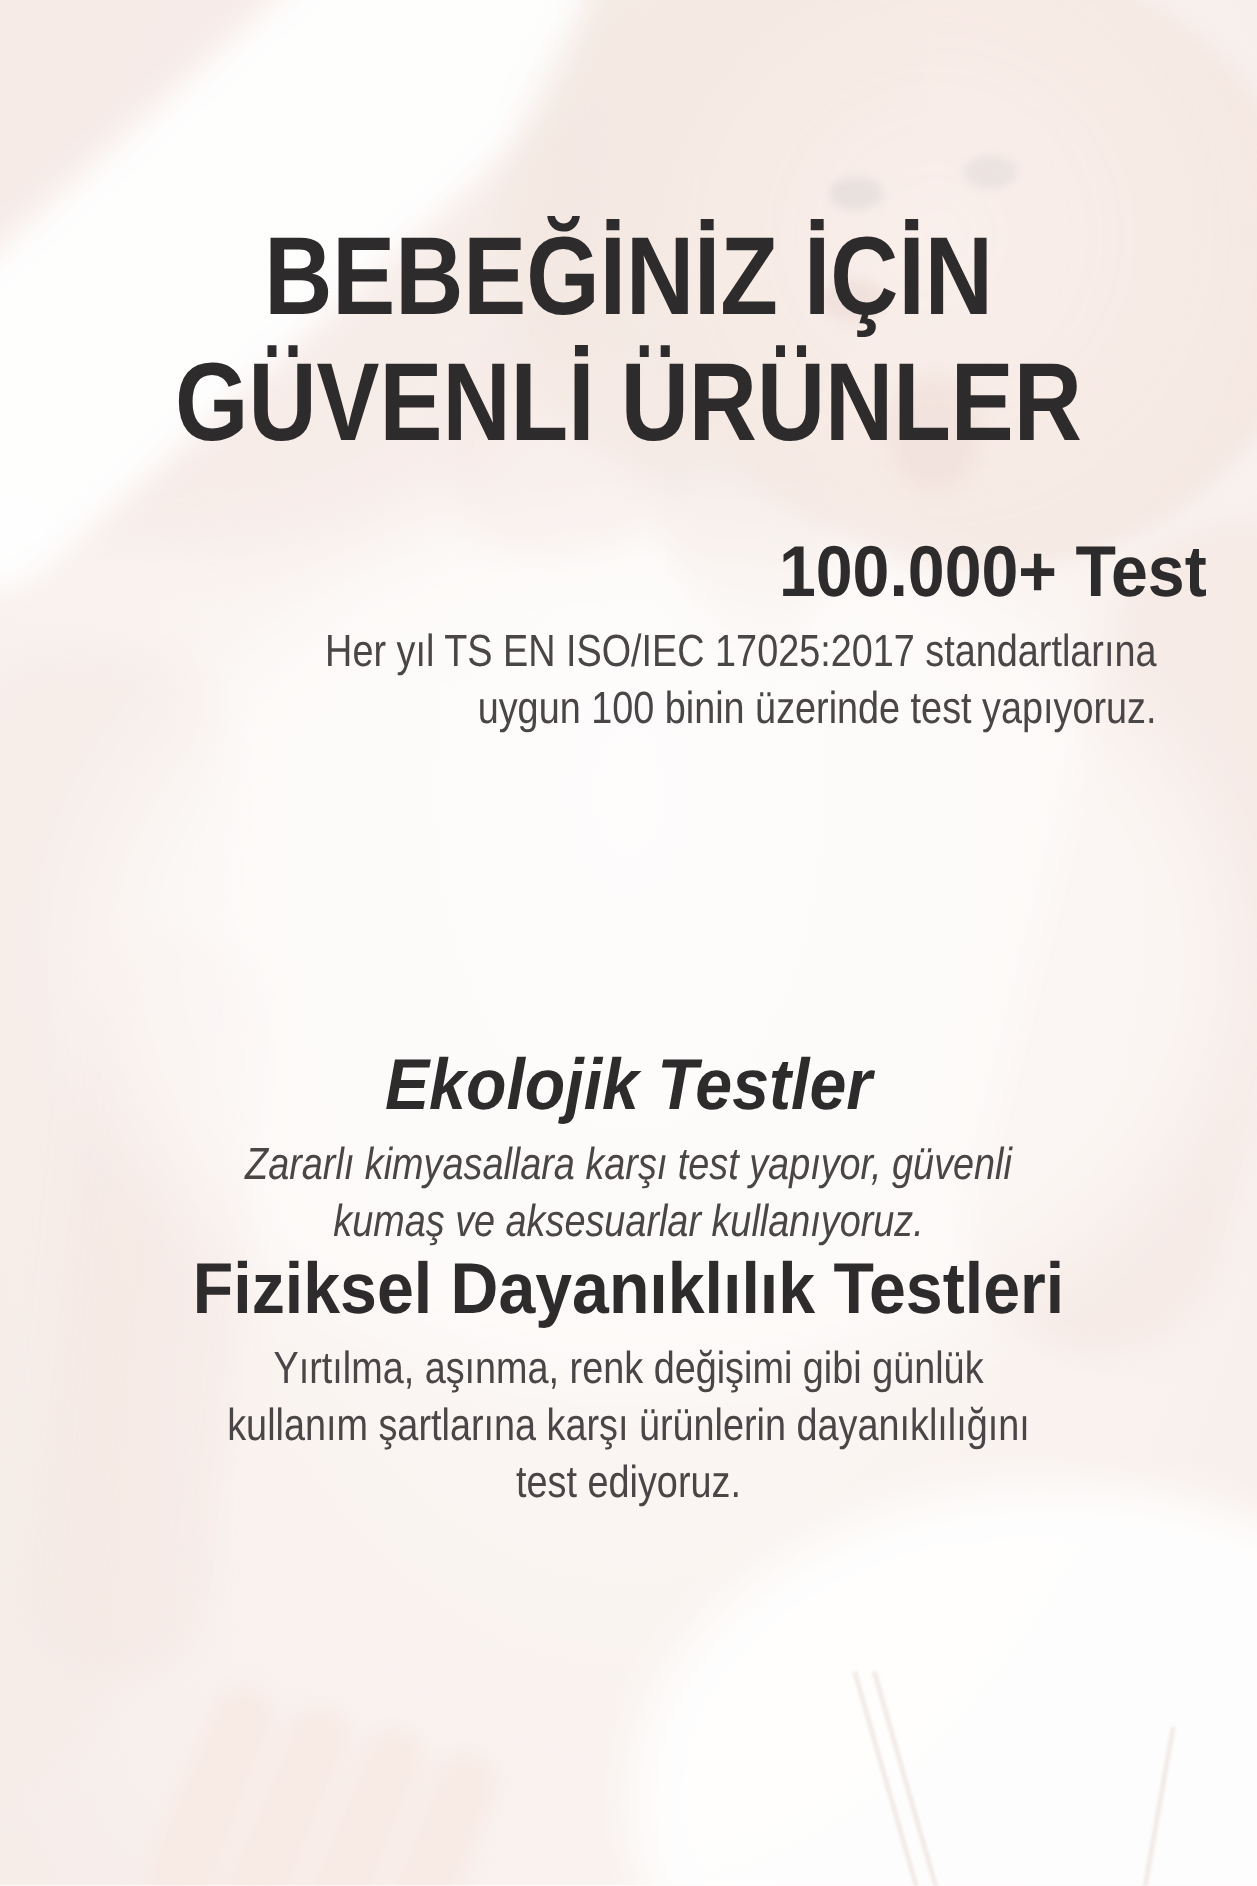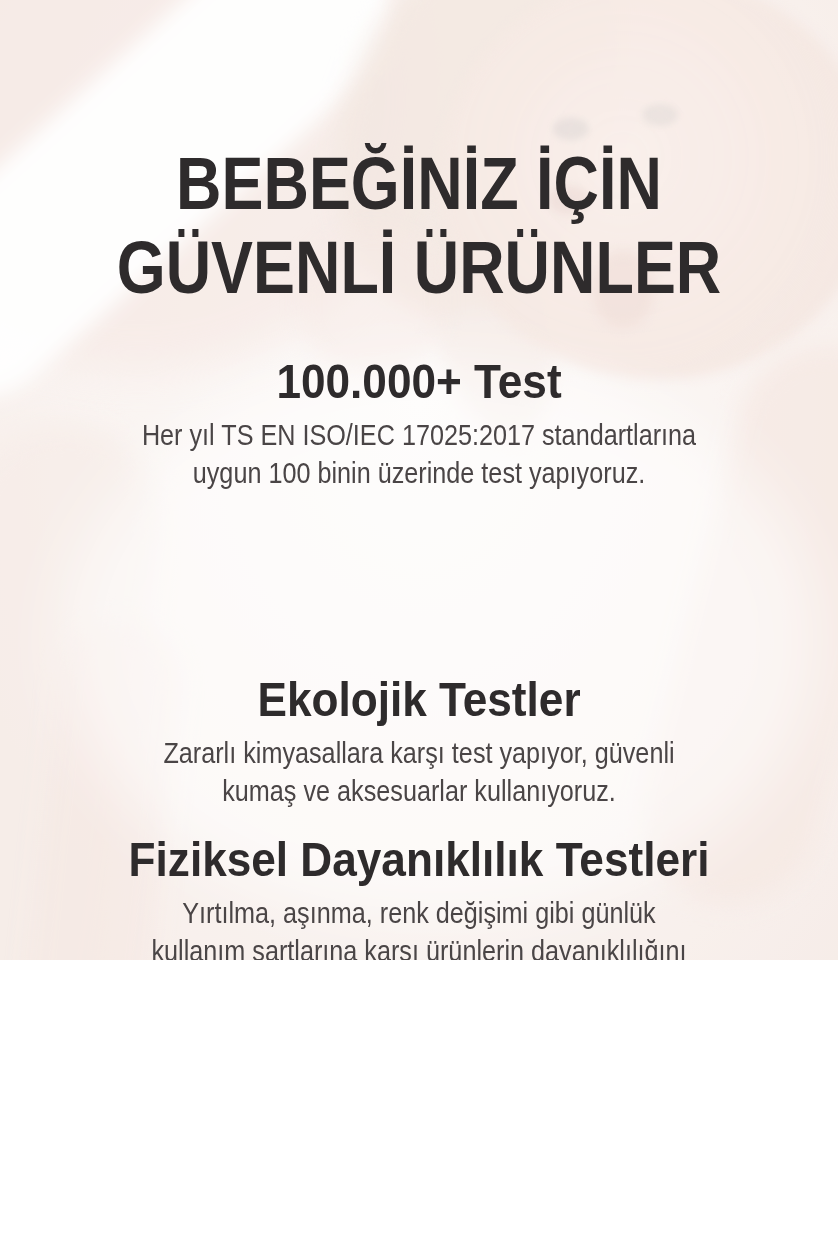--- a/index.html
+++ b/index.html
@@ -1,20 +1,20 @@
 <!DOCTYPE html>
 <html lang="tr" style="--heading-text: #2e2b2c; --body-text: #4a4546; --background-tint: #f8f0ec; --photo-skin-tint: #f3e2dc;"><head>
 <meta charset="utf-8">
 <style>
   html, body { margin: 0; padding: 0; background: #ffffff; }
 
   .canvas {
     position: relative;
     width: 838px;
-    height: 960px;
+    height: 1257px;
     overflow: hidden;
     background: radial-gradient(ellipse at 50% 42%,
       #fcf8f6 0%,
       var(--background-tint, #f8f0ec) 55%,
       #f3e6e0 100%);
     font-family: "Liberation Sans", sans-serif;
   }
 
   
   .bg { position: absolute; inset: 0; }
@@ -146,23 +146,23 @@
   .page-title {
     position: absolute; top: 142px; left: 0; right: 0;
     text-align: center;
     font-size: 74px; line-height: 84px; font-weight: bold;
     letter-spacing: 0;
     color: var(--heading-text, #2e2b2c);
     transform: scaleX(.85);
     white-space: nowrap;
   }
   .sec { position: absolute; left: 0; right: 0; text-align: center; }
-  .sec-1 { top: 354px; }
+  .sec-1 { top: 354px; text-align: right; }
   .sec-2 { top: 512px; }
-  .sec-3 { top: 672px; }
+  .sec-3 { top: 696px; font-style: italic; }
   .sec-4 { top: 832px; }
   .sec-5 { top: 1022px; }
   .sec-heading {
     margin: 0;
     font-size: 48px; line-height: 56px; font-weight: bold;
     color: var(--heading-text, #2e2b2c);
     transform: scaleX(.92);
     white-space: nowrap;
   }
   .sec-body {

